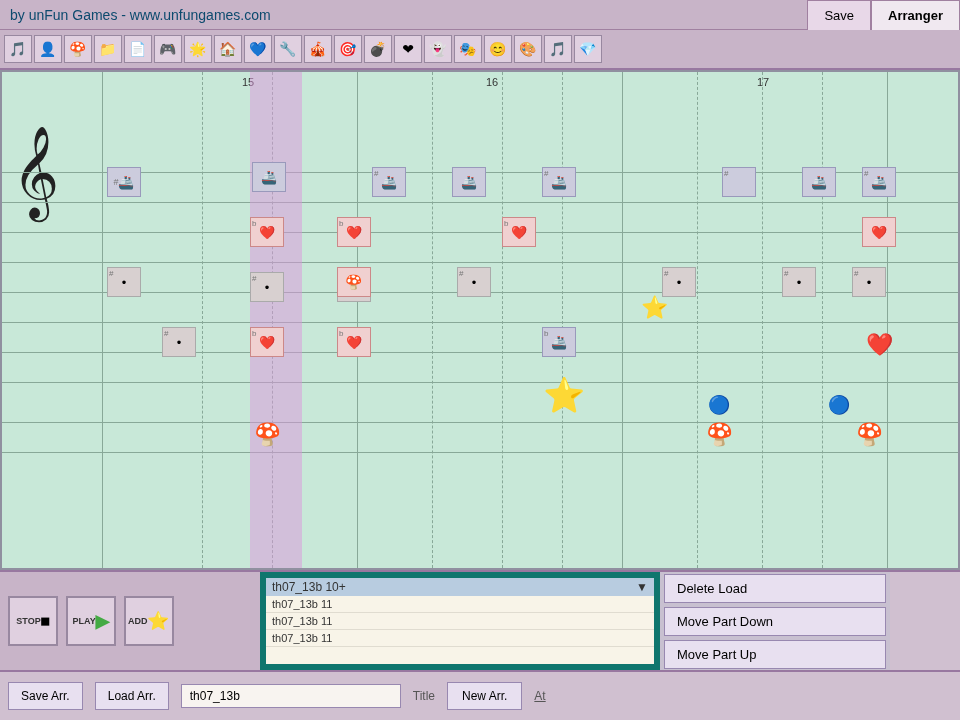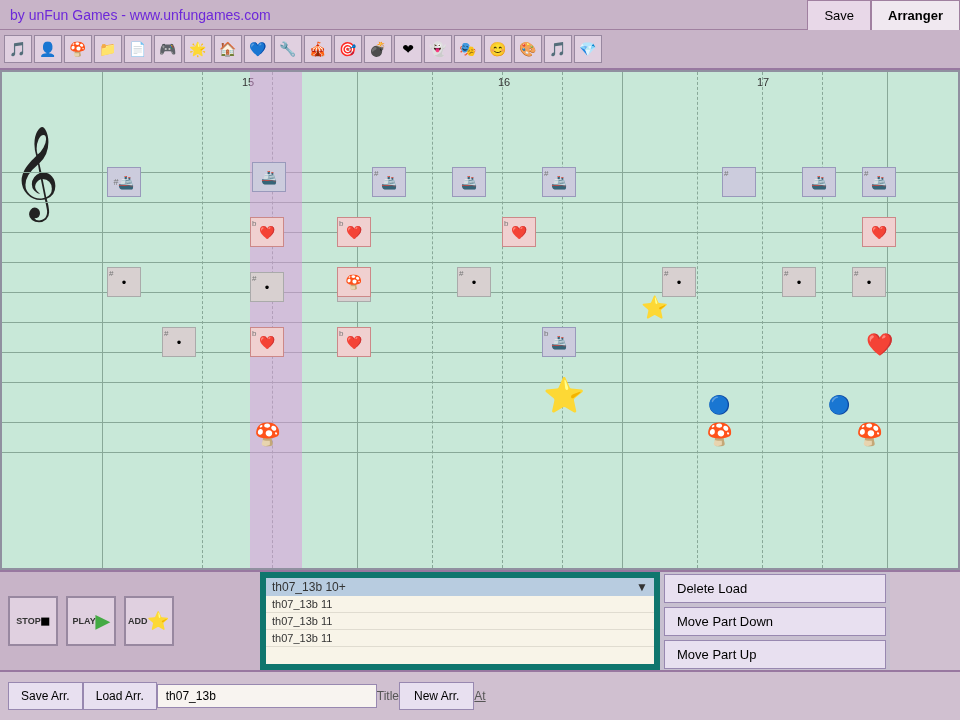--- a/index.html
+++ b/index.html
@@ -16,21 +16,21 @@
     #header {
       background: #c8b4c8;
       height: 30px;
       display: flex;
       align-items: center;
       padding: 0 10px;
       border-bottom: 1px solid #a080a0;
     }
     #header-title {
       font-size: 14px;
-      color: #6d28d9;
+      color: #0c4a6e;
       font-weight: normal;
     }
 
     
     #tabs {
       position: absolute;
       top: 0;
       right: 0;
       display: flex;
       height: 30px;
@@ -231,21 +231,21 @@
       text-align: left;
     }
 
     
     #status-bar {
       background: #d0c0d0;
       height: 50px;
       display: flex;
       align-items: center;
       padding: 4px 8px;
-      gap: 0;
+      gap: 12px;
       border-top: 2px solid #9878a0;
     }
     .status-btn {
       background: #e8e0f0;
       border: 1px solid #9888b0;
       padding: 6px 12px;
       font-size: 12px;
       cursor: pointer;
     }
     #title-input {
@@ -349,21 +349,21 @@
     <div class="v-line" style="left: 200px; border-left: 1px dashed #88a898; background: transparent;"></div>
     <div class="v-line" style="left: 270px; border-left: 1px dashed #88a898; background: transparent;"></div>
     <div class="v-line" style="left: 430px; border-left: 1px dashed #88a898; background: transparent;"></div>
     <div class="v-line" style="left: 500px; border-left: 1px dashed #88a898; background: transparent;"></div>
     <div class="v-line" style="left: 560px; border-left: 1px dashed #88a898; background: transparent;"></div>
     <div class="v-line" style="left: 695px; border-left: 1px dashed #88a898; background: transparent;"></div>
     <div class="v-line" style="left: 760px; border-left: 1px dashed #88a898; background: transparent;"></div>
     <div class="v-line" style="left: 820px; border-left: 1px dashed #88a898; background: transparent;"></div>
 
     <div class="measure-num" style="left: 240px;">15</div>
-    <div class="measure-num" style="left: 496px;">16</div>
+    <div class="measure-num" style="left: 484px;">16</div>
     <div class="measure-num" style="left: 755px;">17</div>
 
     <div id="current-measure" style="left: 248px;"></div>
 
     <div class="note-box note-box-ship" style="left: 105px; top: 95px;">
       <span style="font-size:9px;color:#777;">#</span>🚢
     </div>
     <div class="note-box note-box-ship" style="left: 250px; top: 90px;">🚢</div>
 
     <div class="note-box note-box-ship" style="left: 370px; top: 95px;">

